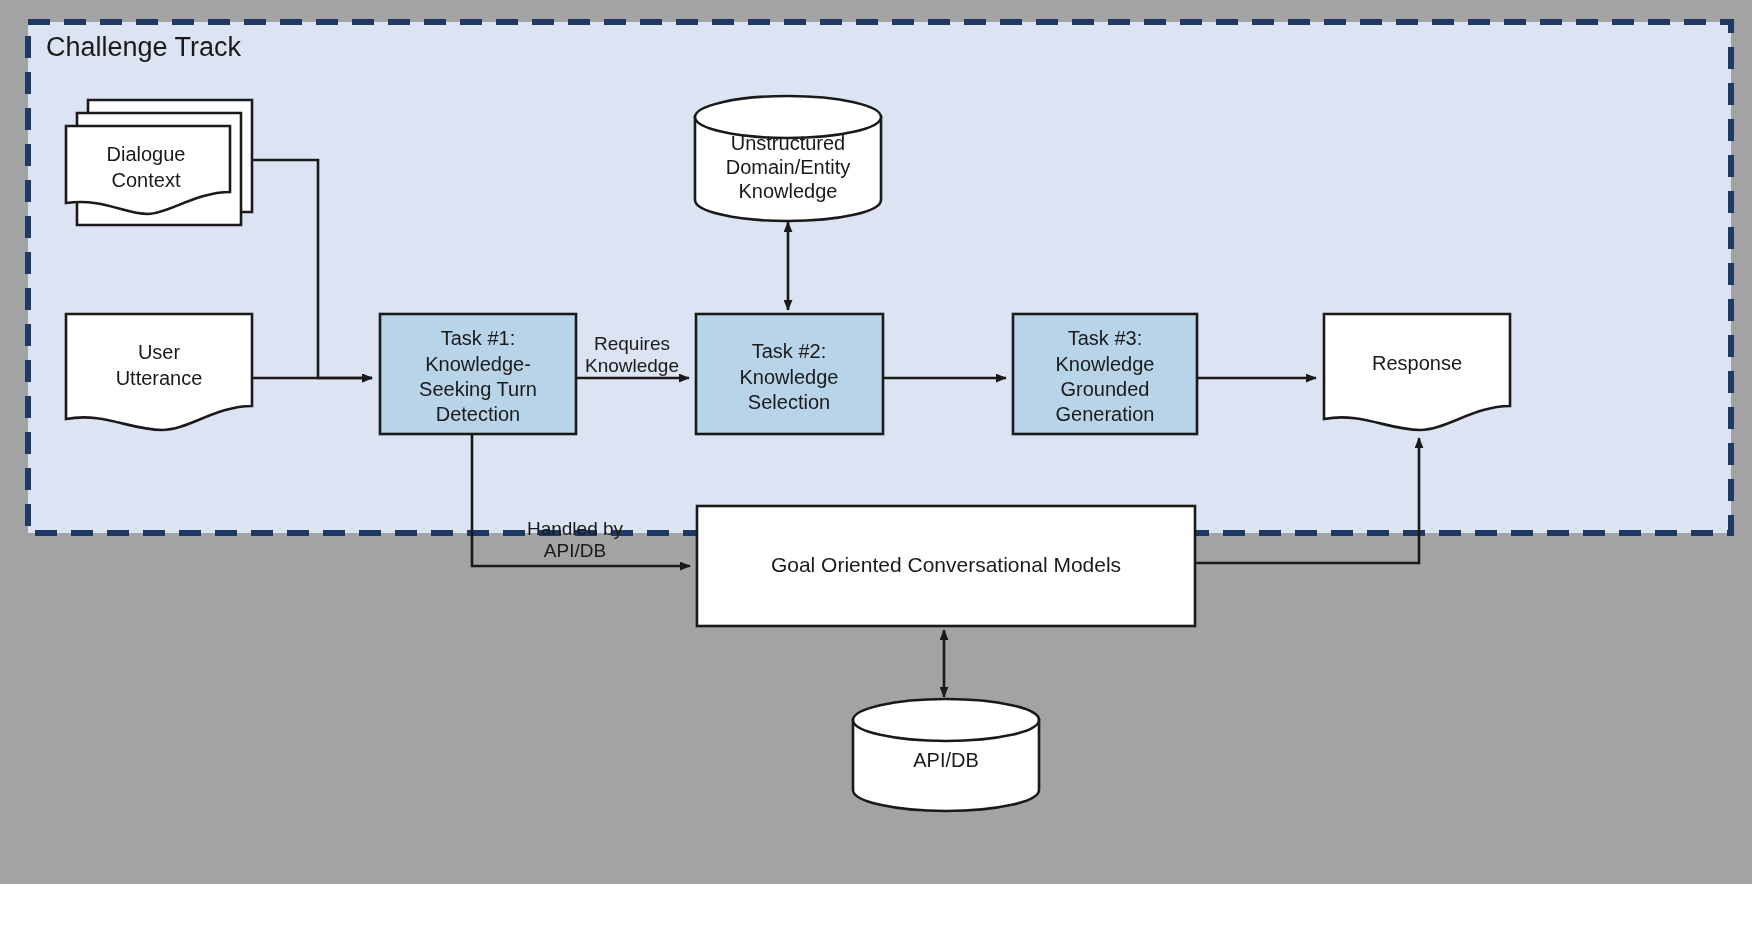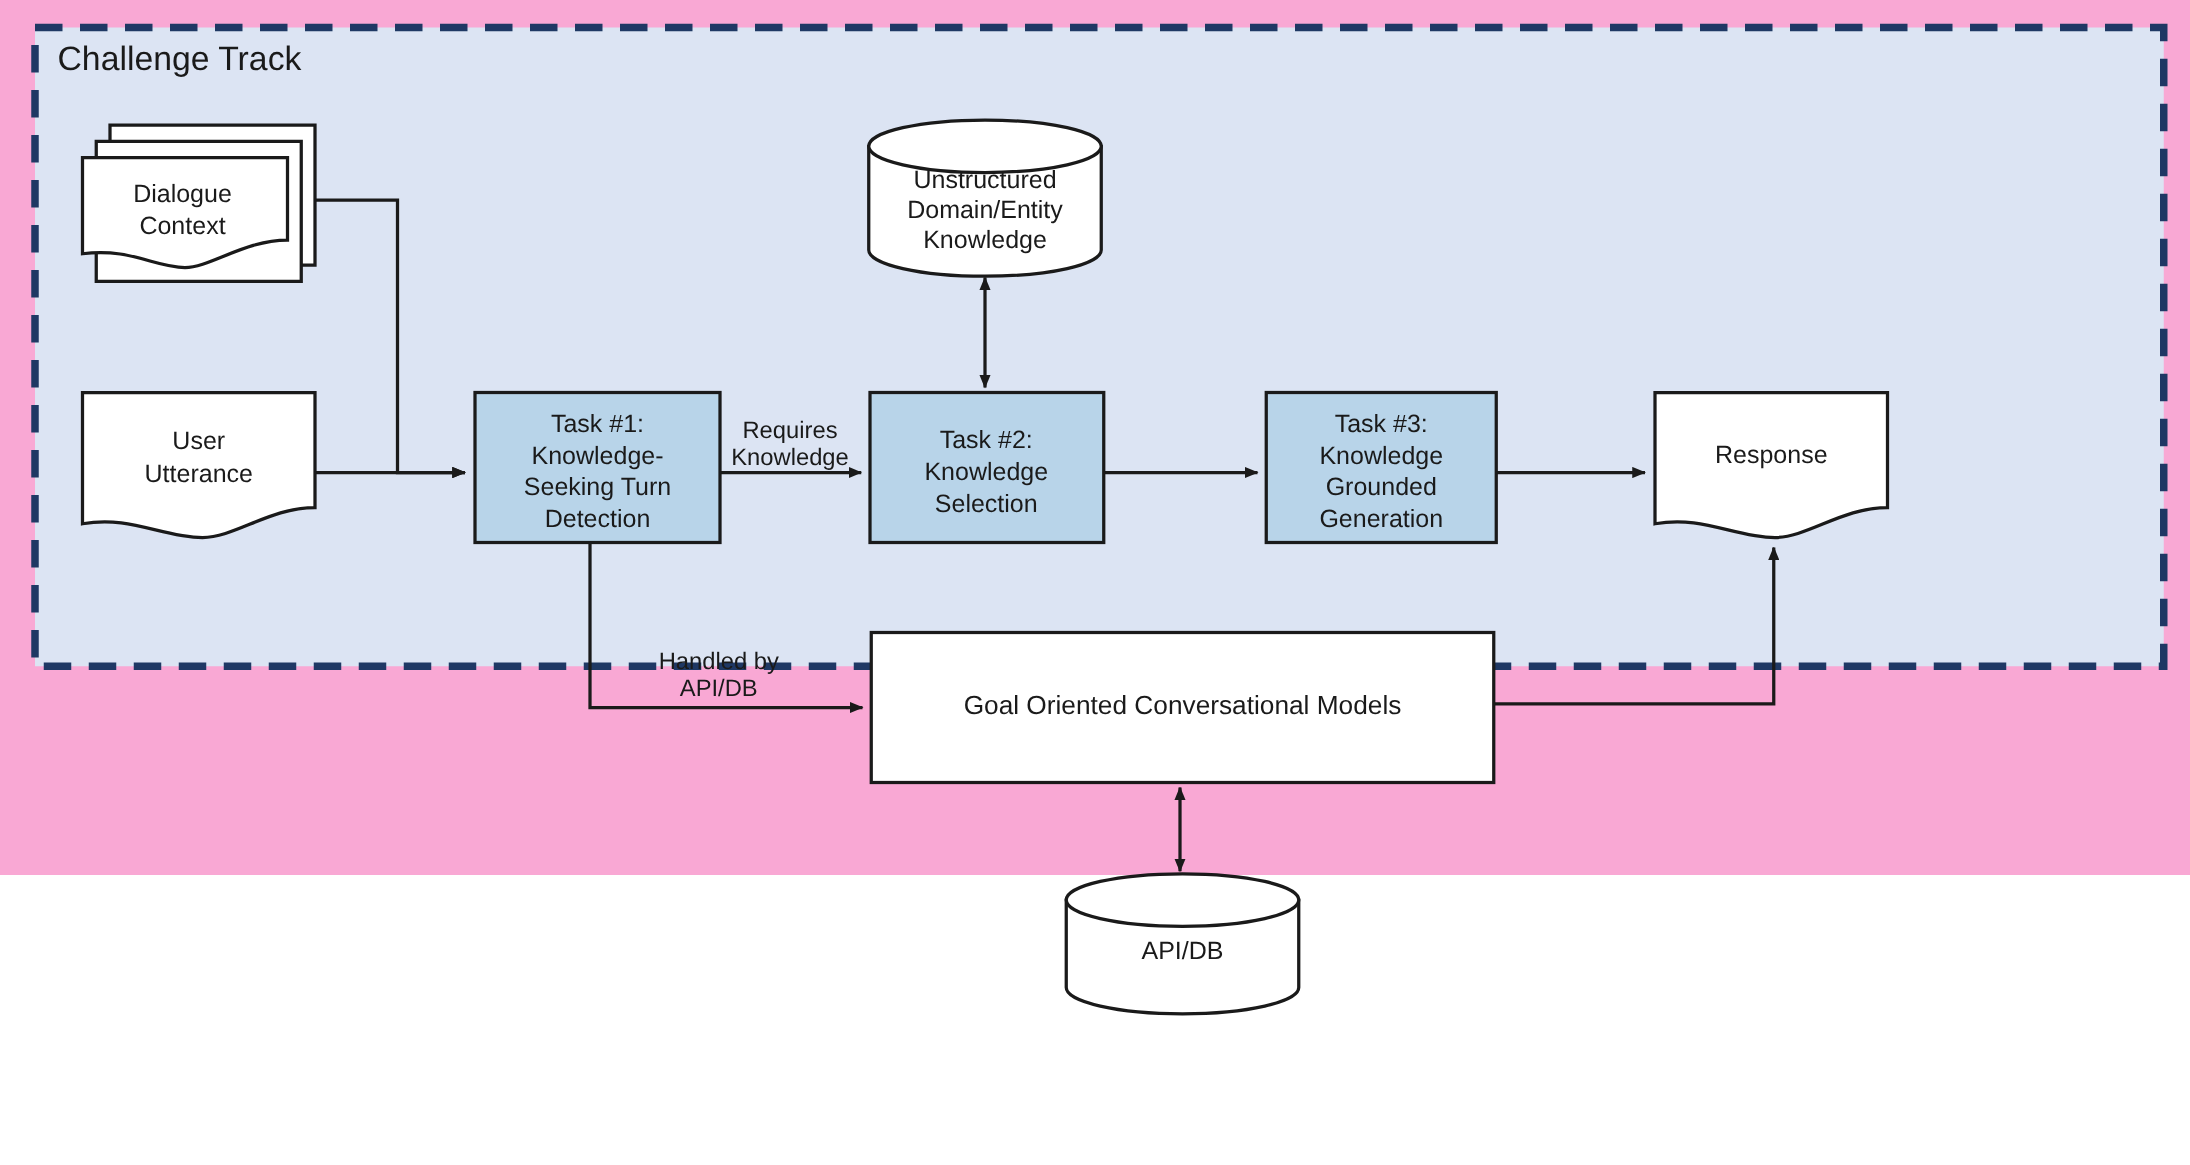--- a/index.html
+++ b/index.html
@@ -9,22 +9,22 @@
   }
   body {
     font-family: "Liberation Sans", sans-serif;
     width: 1752px;
     height: 932px;
     overflow: hidden;
   }
   #canvas {
     position: relative;
     width: 1752px;
-    height: 700px;
-    background: #f9a8d4;
+    height: 884px;
+    background: #a3a3a3;
   }
   svg#diagram {
     position: absolute;
     left: 0;
     top: 0;
     width: 1752px;
     height: 932px;
   }
   .node-label {
     font-family: "Liberation Sans", sans-serif;

